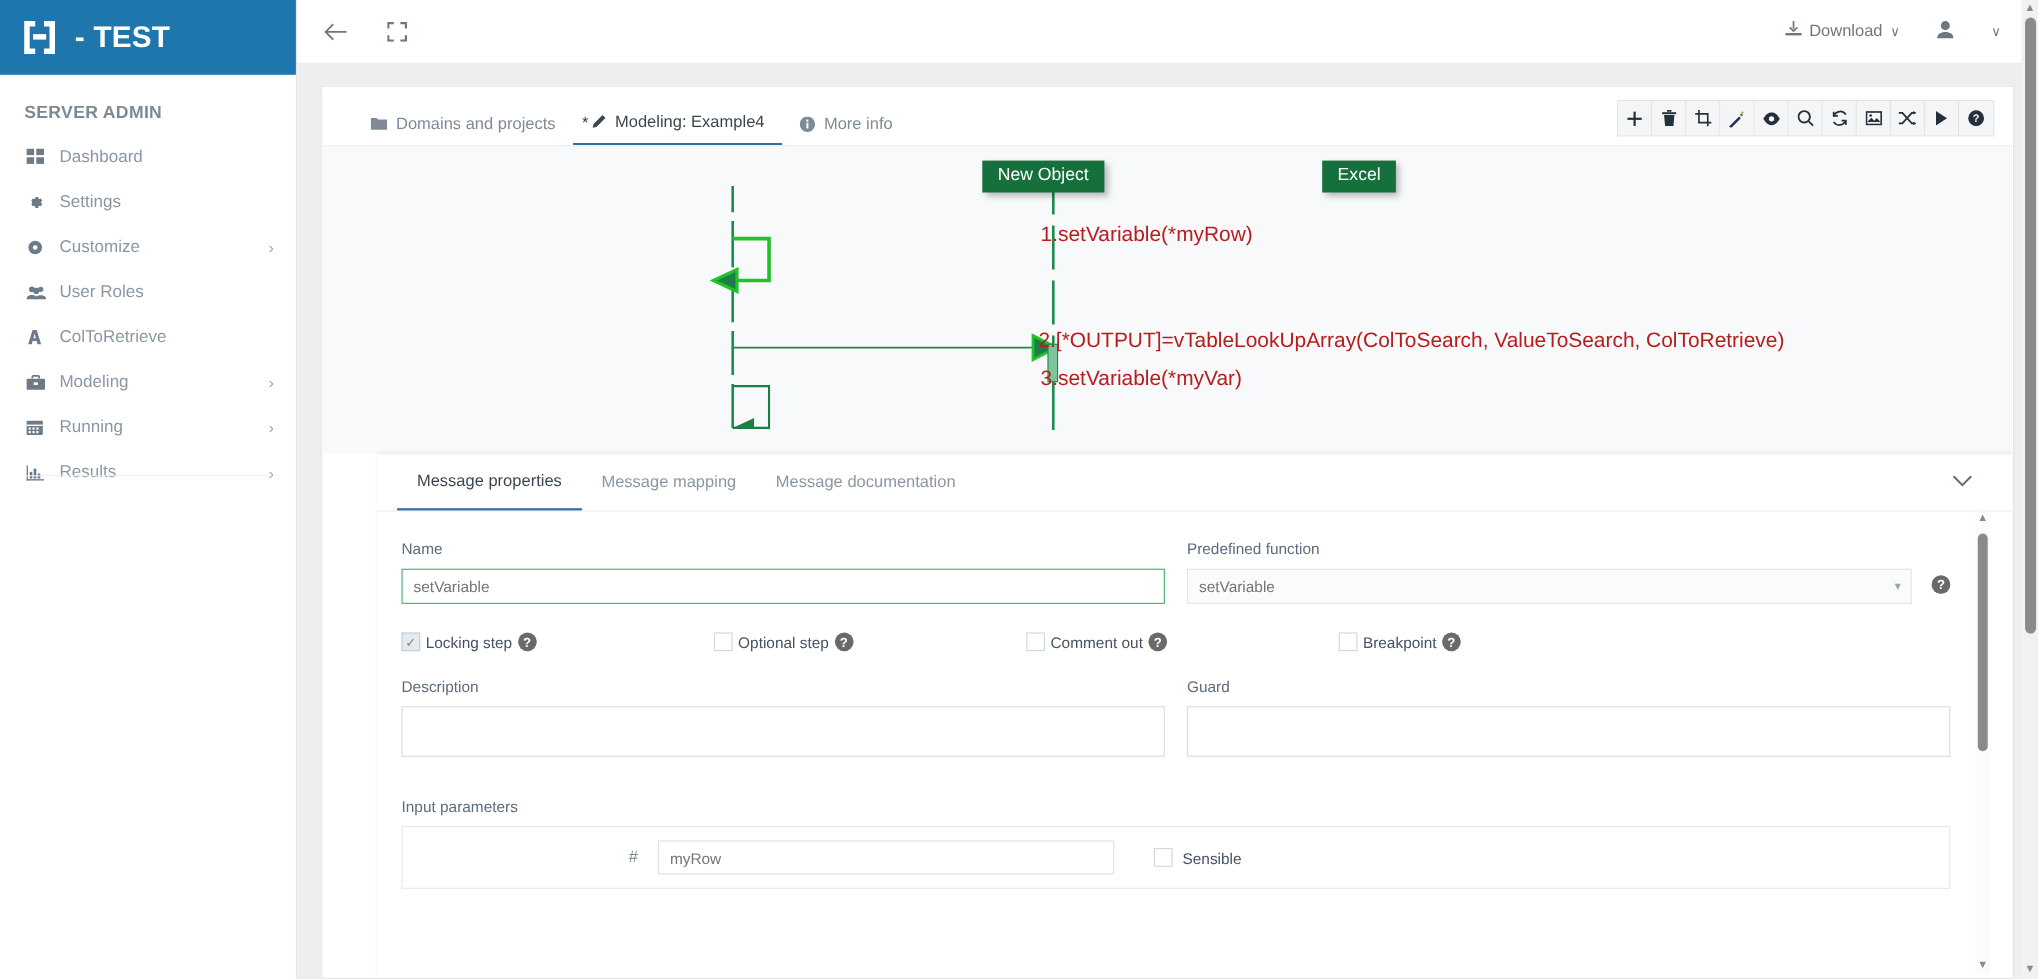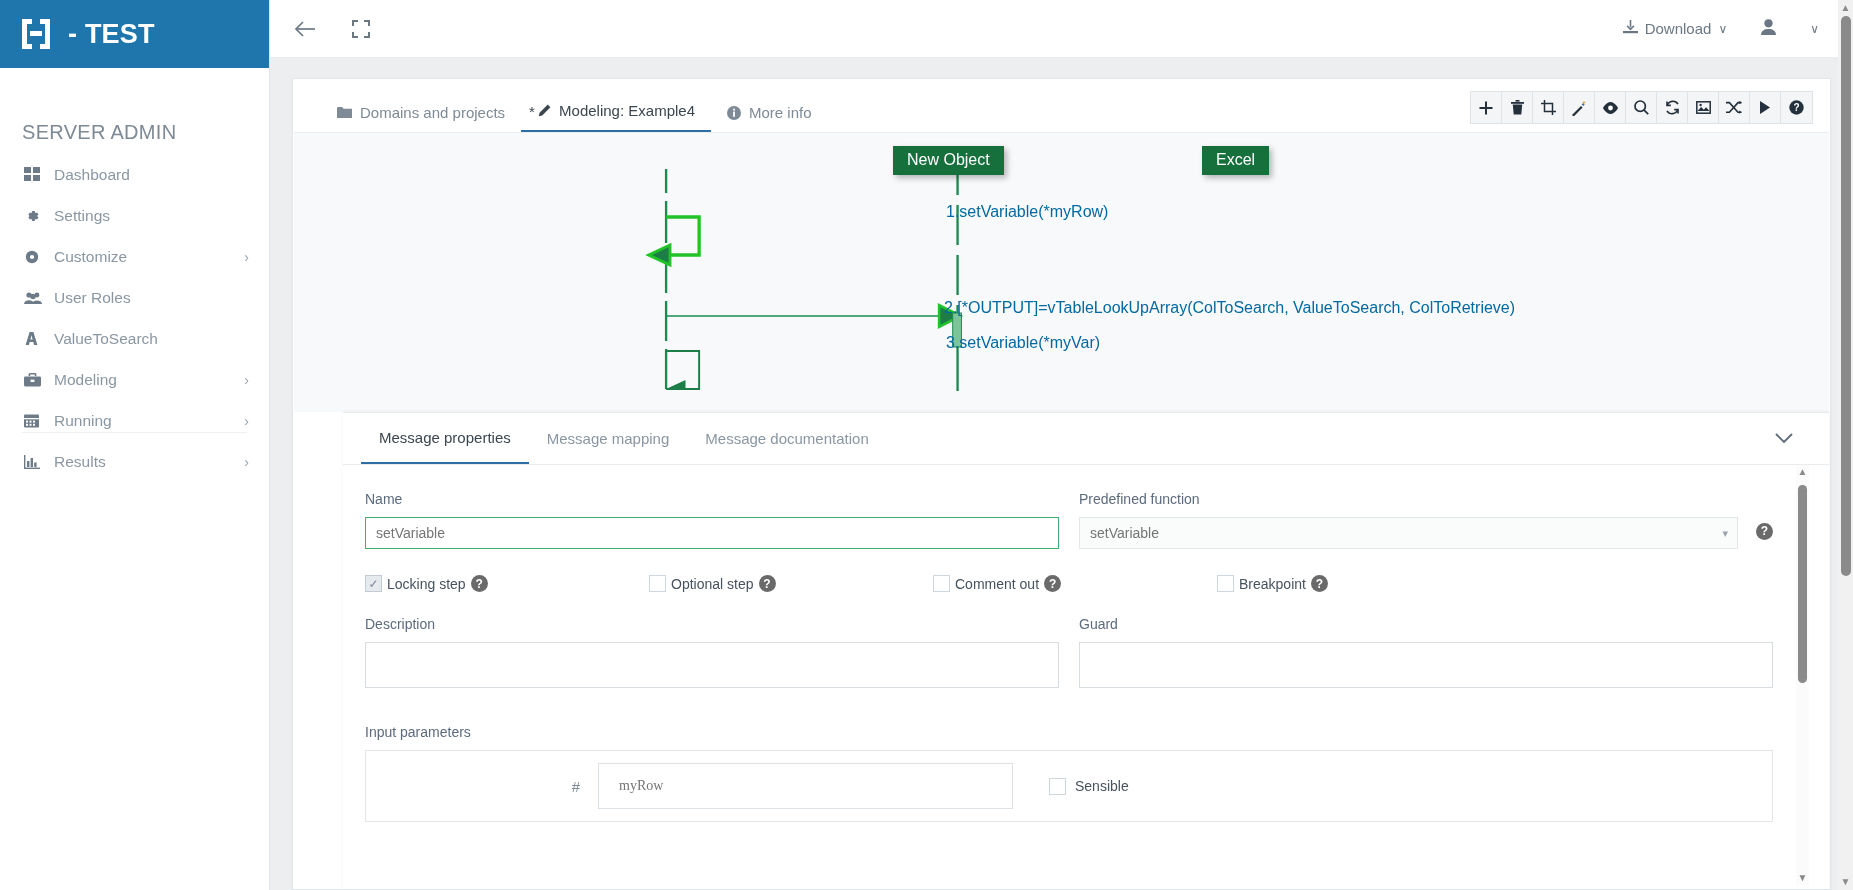--- a/index.html
+++ b/index.html
@@ -33,22 +33,22 @@
   }
   .brand-logo {
     width: 36px; height: 36px;
     display: flex; align-items: center; justify-content: center;
   }
   .brand-title {
     font-size: 27px; font-weight: bold; letter-spacing: .2px;
     color: #ffffff;
   }
   .nav-head {
-    font-size: 20px; color: #7d8994; letter-spacing: .3px;
-    padding: 26px 0 10px 22px; font-weight: normal; margin-top: 27px;
+    font-size: 16px; color: #7d8994; letter-spacing: .3px;
+    padding: 26px 0 10px 22px; font-weight: bold;
   }
   .nav-item {
     display: flex; align-items: center;
     height: 41px; padding: 0 20px 0 24px;
     color: #8a97a3; font-size: 15.5px;
     cursor: pointer; position: relative;
   }
   .nav-ico {
     width: 30px; min-width: 30px;
     display: flex; align-items: center; justify-content: flex-start;
@@ -214,23 +214,23 @@
     font-family: "Liberation Sans", sans-serif; font-size: 14px;
     padding: 6px 8px; color: #46525f;
   }
   .param-box {
     margin-top: 10px; border: 1px solid #e3e7ea;
     padding: 12px 14px; display: flex; align-items: center;
     gap: 0; background: #fff;
   }
   .hash { width: 218px; text-align: right; padding-right: 18px; color: #7e8a95; font-size: 15px; }
   .p-inp {
-    flex: 0 0 415px; height: 46px; padding: 0 20px;
+    flex: 0 0 415px; height: 31px; padding: 0 10px;
     border: 1px solid #dde2e6; font-size: 14px; color: #8d99a5;
-    font-family: Liberation Serif, serif;
+    font-family: Liberation Sans, sans-serif;
   }
   .sens { display: flex; align-items: center; gap: 9px; margin-left: 36px; font-size: 14px; color: #46525f; }
 
   
   .vscroll {
     position: absolute; right: 20px; top: 52px; bottom: 4px;
     width: 13px; background: #fbfbfb;
     display: flex; flex-direction: column; align-items: center;
   }
   .vs-arrow { color: #8a8a8a; font-size: 10px; line-height: 1; padding: 2px 0; }
@@ -251,21 +251,21 @@
     position: absolute; left: 3px; width: 10px; top: 0; height: 560px;
     background: #8a8a8a; border-radius: 5px;
   }
   .lifeline-label {
     position: absolute; background: #15703c; color: #fff;
     font-size: 16px; padding: 5px 14px 6px 14px;
     box-shadow: 3px 3px 6px rgba(0,0,0,.28);
     white-space: nowrap;
   }
   .msg-text {
-    position: absolute; color: #0369a1; font-size: 16px;
+    position: absolute; color: #b91c1c; font-size: 19px;
     white-space: nowrap;
   }
 </style>
 </head>
 <body>
 
 <div class="app">
 
   <aside class="sidebar">
     <div class="brand">
@@ -329,21 +329,21 @@
       <span class="nav-label">User Roles</span>
       <span class="nav-chev"></span>
     </div>
 
     <div class="nav-item">
       <span class="nav-ico">
         <svg width="15" height="15" viewBox="0 0 15 15" fill="#6d7b88">
           <path d="M5.6 1h3.8l4 13h-3.3l-.8-3H5.7l-.8 3H1.6z M6.4 8.4h2.2L7.5 4.2z"></path>
         </svg>
       </span>
-      <span class="nav-label">ValueToSearch</span>
+      <span class="nav-label">ColToRetrieve</span>
       <span class="nav-chev"></span>
     </div>
 
     <div class="nav-item">
       <span class="nav-ico">
         <svg width="17" height="14" viewBox="0 0 17 14" fill="#6d7b88">
           <path d="M6 0h5a1.4 1.4 0 011.4 1.4V3h-1.6V1.6H6.2V3H4.6V1.4A1.4 1.4 0 016 0z"></path>
           <rect x="0" y="3.4" width="17" height="10" rx="1.3"></rect>
           <rect x="6.6" y="6.6" width="3.8" height="2.4" fill="#ffffff"></rect>
         </svg>

